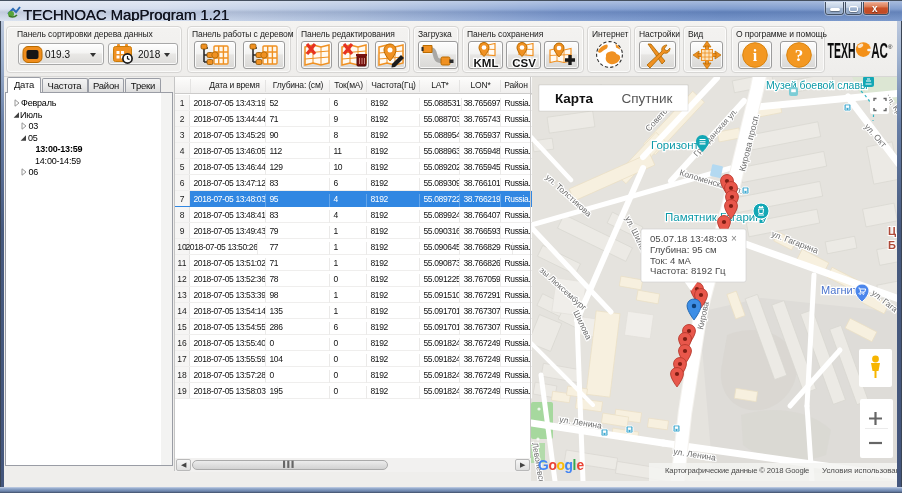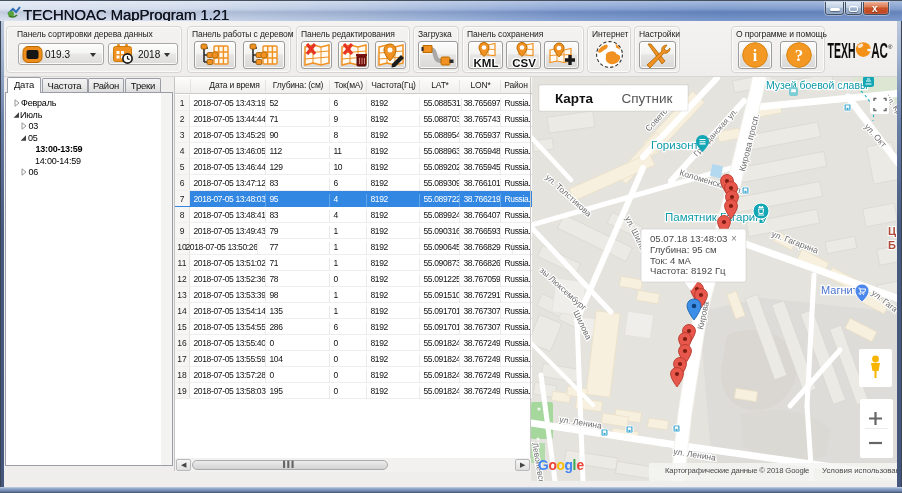--- a/index.html
+++ b/index.html
@@ -474,20 +474,39 @@
     </div>
 <div class="grp" style="left:630px;width:46px">
       <div class="glab">Настройки</div>
       <div class="tbtn" style="left:4px;width:37px">
         <svg width="30" height="28" viewBox="0 0 30 28">
           <path d="M5 3 L8 3 L22 20 L19 23 Z" fill="#f09122" stroke="#a86400" stroke-width=".8"></path>
           <path d="M24 4 C20 4 18 7 19 10 L4 24 L7 27 L21 12 C24 13 27 11 27 7 L24 10 L21 8 L24 4 Z" fill="#f09122" stroke="#a86400" stroke-width=".8"></path>
         </svg>
       </div>
     </div>
+<div class="grp" style="left:679px;width:44px">
+      <div class="glab">Вид</div>
+      <div class="tbtn" style="left:6px;width:33px">
+        <svg width="30" height="30" viewBox="0 0 30 30">
+          <g fill="#f09122" stroke="#b96b00" stroke-width=".7">
+            <path d="M15 1 L19 7 L11 7 Z"></path>
+            <path d="M15 29 L19 23 L11 23 Z"></path>
+            <path d="M1 15 L7 11 L7 19 Z"></path>
+            <path d="M29 15 L23 11 L23 19 Z"></path>
+            <rect x="13.5" y="6" width="3" height="4"></rect>
+            <rect x="13.5" y="20" width="3" height="4"></rect>
+            <rect x="6" y="13.5" width="4" height="3"></rect>
+            <rect x="20" y="13.5" width="4" height="3"></rect>
+          </g>
+          <rect x="9.5" y="9.5" width="11" height="11" fill="#fbe3bd" stroke="#f09122"></rect>
+          <path d="M13 9.5 V20.5 M17 9.5 V20.5 M9.5 13 H20.5 M9.5 17 H20.5" stroke="#f09122" stroke-width=".8"></path>
+        </svg>
+      </div>
+    </div>
 <div class="grp" style="left:727px;width:94px">
       <div class="glab">О программе и помощь</div>
       <div class="tbtn" style="left:6px;width:34px">
         <svg width="30" height="30" viewBox="0 0 30 30">
           <circle cx="15" cy="15" r="12.3" fill="#f39822" stroke="#d98410" stroke-width="1"></circle>
           <text x="15" y="20.759999999999998" text-anchor="middle" font-family="Liberation Serif" font-size="16" font-weight="bold" fill="#fff">i</text>
         </svg>
       </div>
       <div class="tbtn" style="left:48px;width:37px">
         <svg width="30" height="30" viewBox="0 0 30 30">

